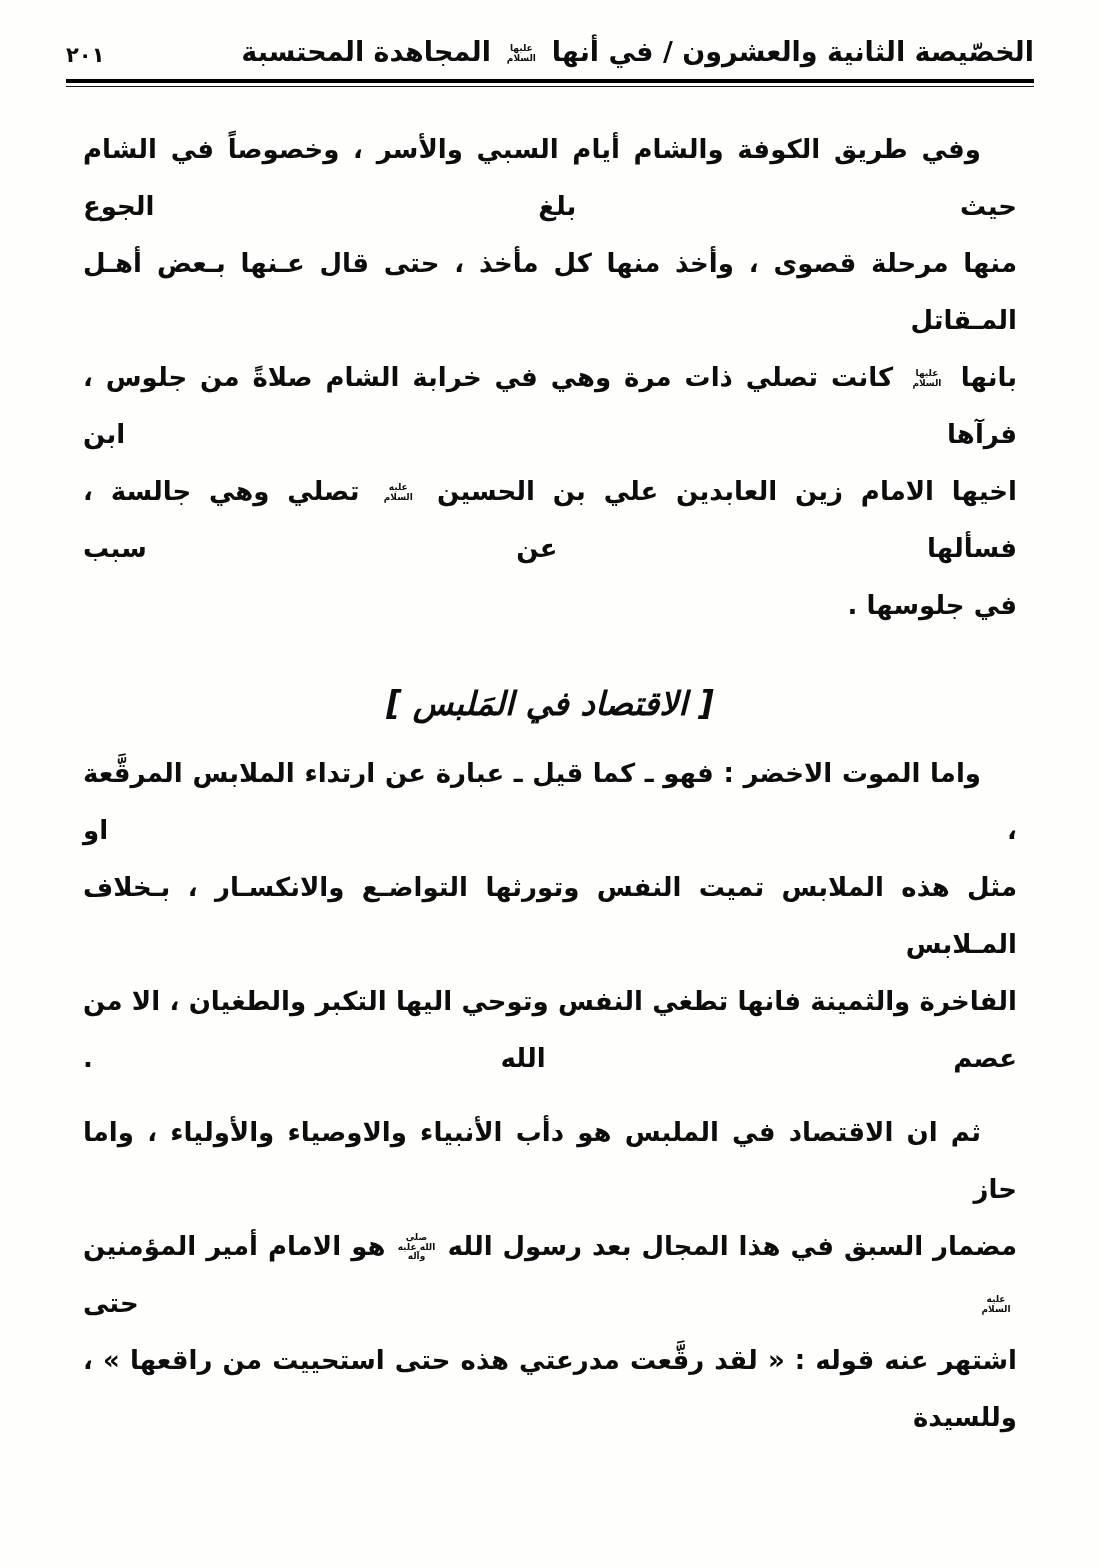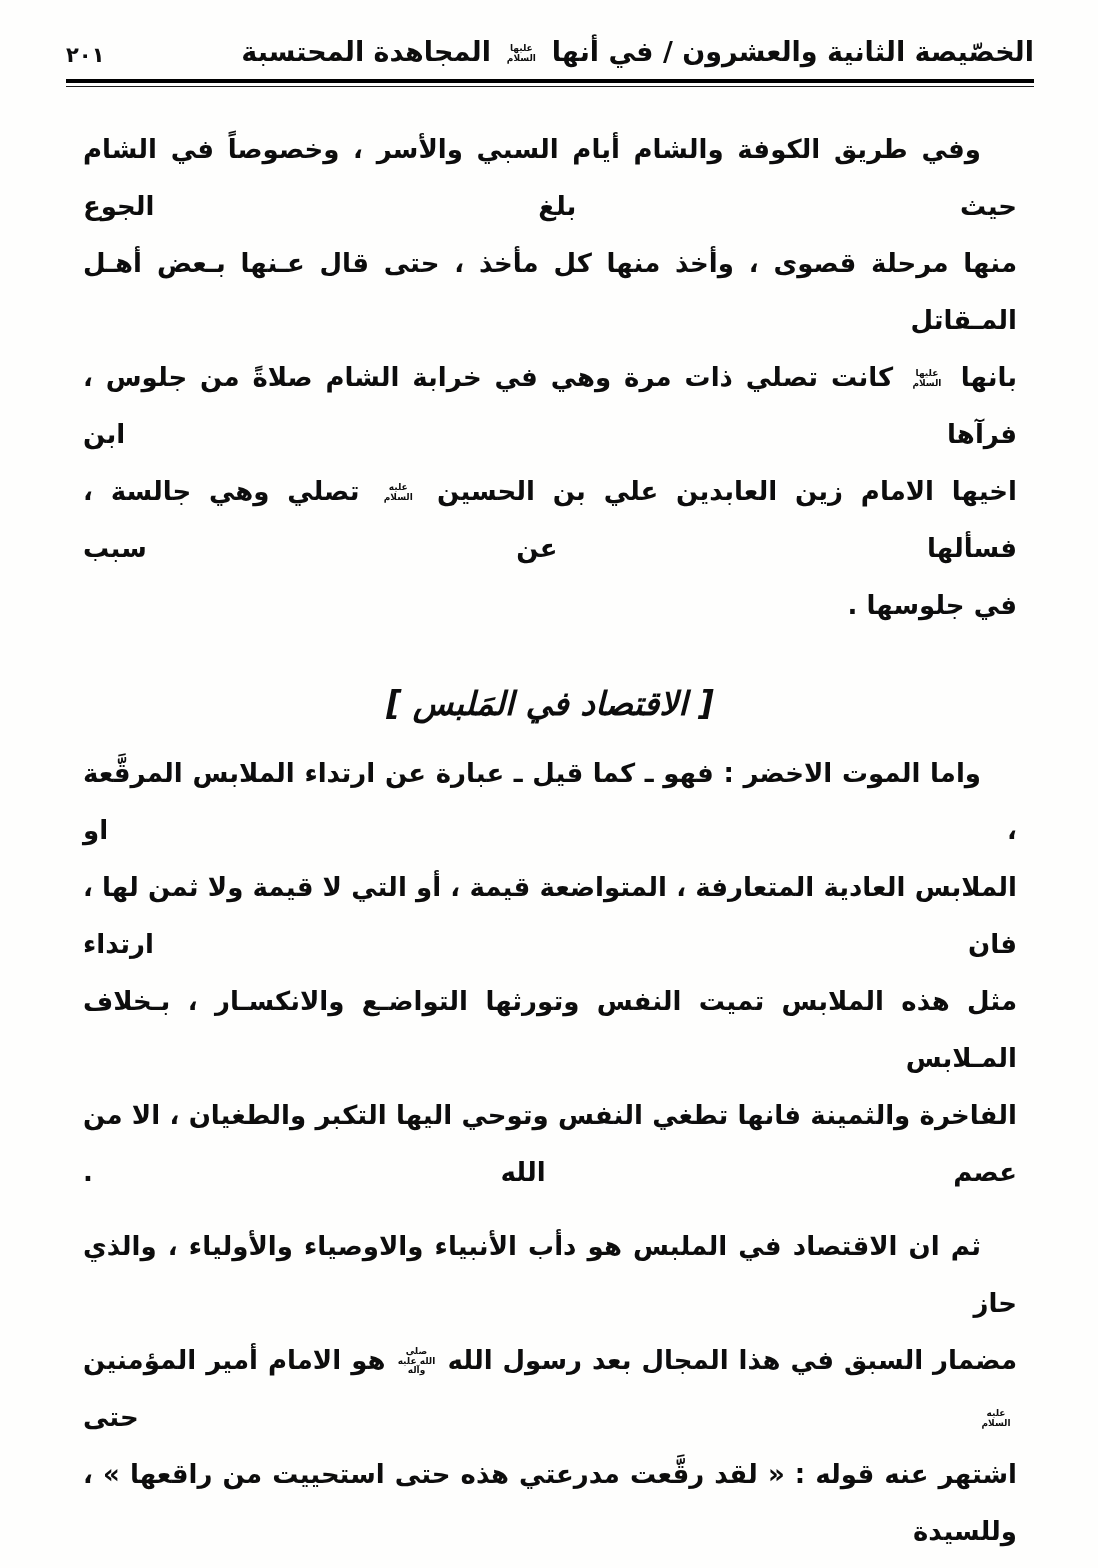--- a/index.html
+++ b/index.html
@@ -106,25 +106,24 @@
     <section class="paragraph">
           <div class="line first">وفي طريق الكوفة والشام أيام السبي والأسر ، وخصوصاً في الشام حيث بلغ الجوع</div>
           <div class="line">منها مرحلة قصوى ، وأخذ منها كل مأخذ ، حتى قال عـنها بـعض أهـل المـقاتل</div>
           <div class="line">بانها <span class="honorific">عليها السلام</span> كانت تصلي ذات مرة وهي في خرابة الشام صلاةً من جلوس ، فرآها ابن</div>
           <div class="line">اخيها الامام زين العابدين علي بن الحسين <span class="honorific">عليه السلام</span> تصلي وهي جالسة ، فسألها عن سبب</div>
           <div class="line last">في جلوسها .</div>
         </section>
         <h2 class="section-heading">[ الاقتصاد في المَلبس ]</h2>
         <section class="paragraph">
           <div class="line first">واما الموت الاخضر : فهو ـ كما قيل ـ عبارة عن ارتداء الملابس المرقَّعة ، او</div>
-          <div class="line">الملابس العادية المتعارفة ، المتواضعة قيمة ، أو التي لا قيمة ولا ثمن لها ، فان ارتداء</div>
           <div class="line">مثل هذه الملابس تميت النفس وتورثها التواضـع والانكسـار ، بـخلاف المـلابس</div>
           <div class="line">الفاخرة والثمينة فانها تطغي النفس وتوحي اليها التكبر والطغيان ، الا من عصم الله .</div>
         </section>
         <section class="paragraph">
-          <div class="line first">ثم ان الاقتصاد في الملبس هو دأب الأنبياء والاوصياء والأولياء ، والذي حاز</div>
+          <div class="line first">ثم ان الاقتصاد في الملبس هو دأب الأنبياء والاوصياء والأولياء ، واما حاز</div>
           <div class="line">مضمار السبق في هذا المجال بعد رسول الله <span class="honorific">صلى الله عليه وآله</span> هو الامام أمير المؤمنين <span class="honorific">عليه السلام</span> حتى</div>
           <div class="line">اشتهر عنه قوله : « لقد رقَّعت مدرعتي هذه حتى استحييت من راقعها » ، وللسيدة</div>
         </section>
       </main>
 
   </div>
 </div>
 
 </body></html>

